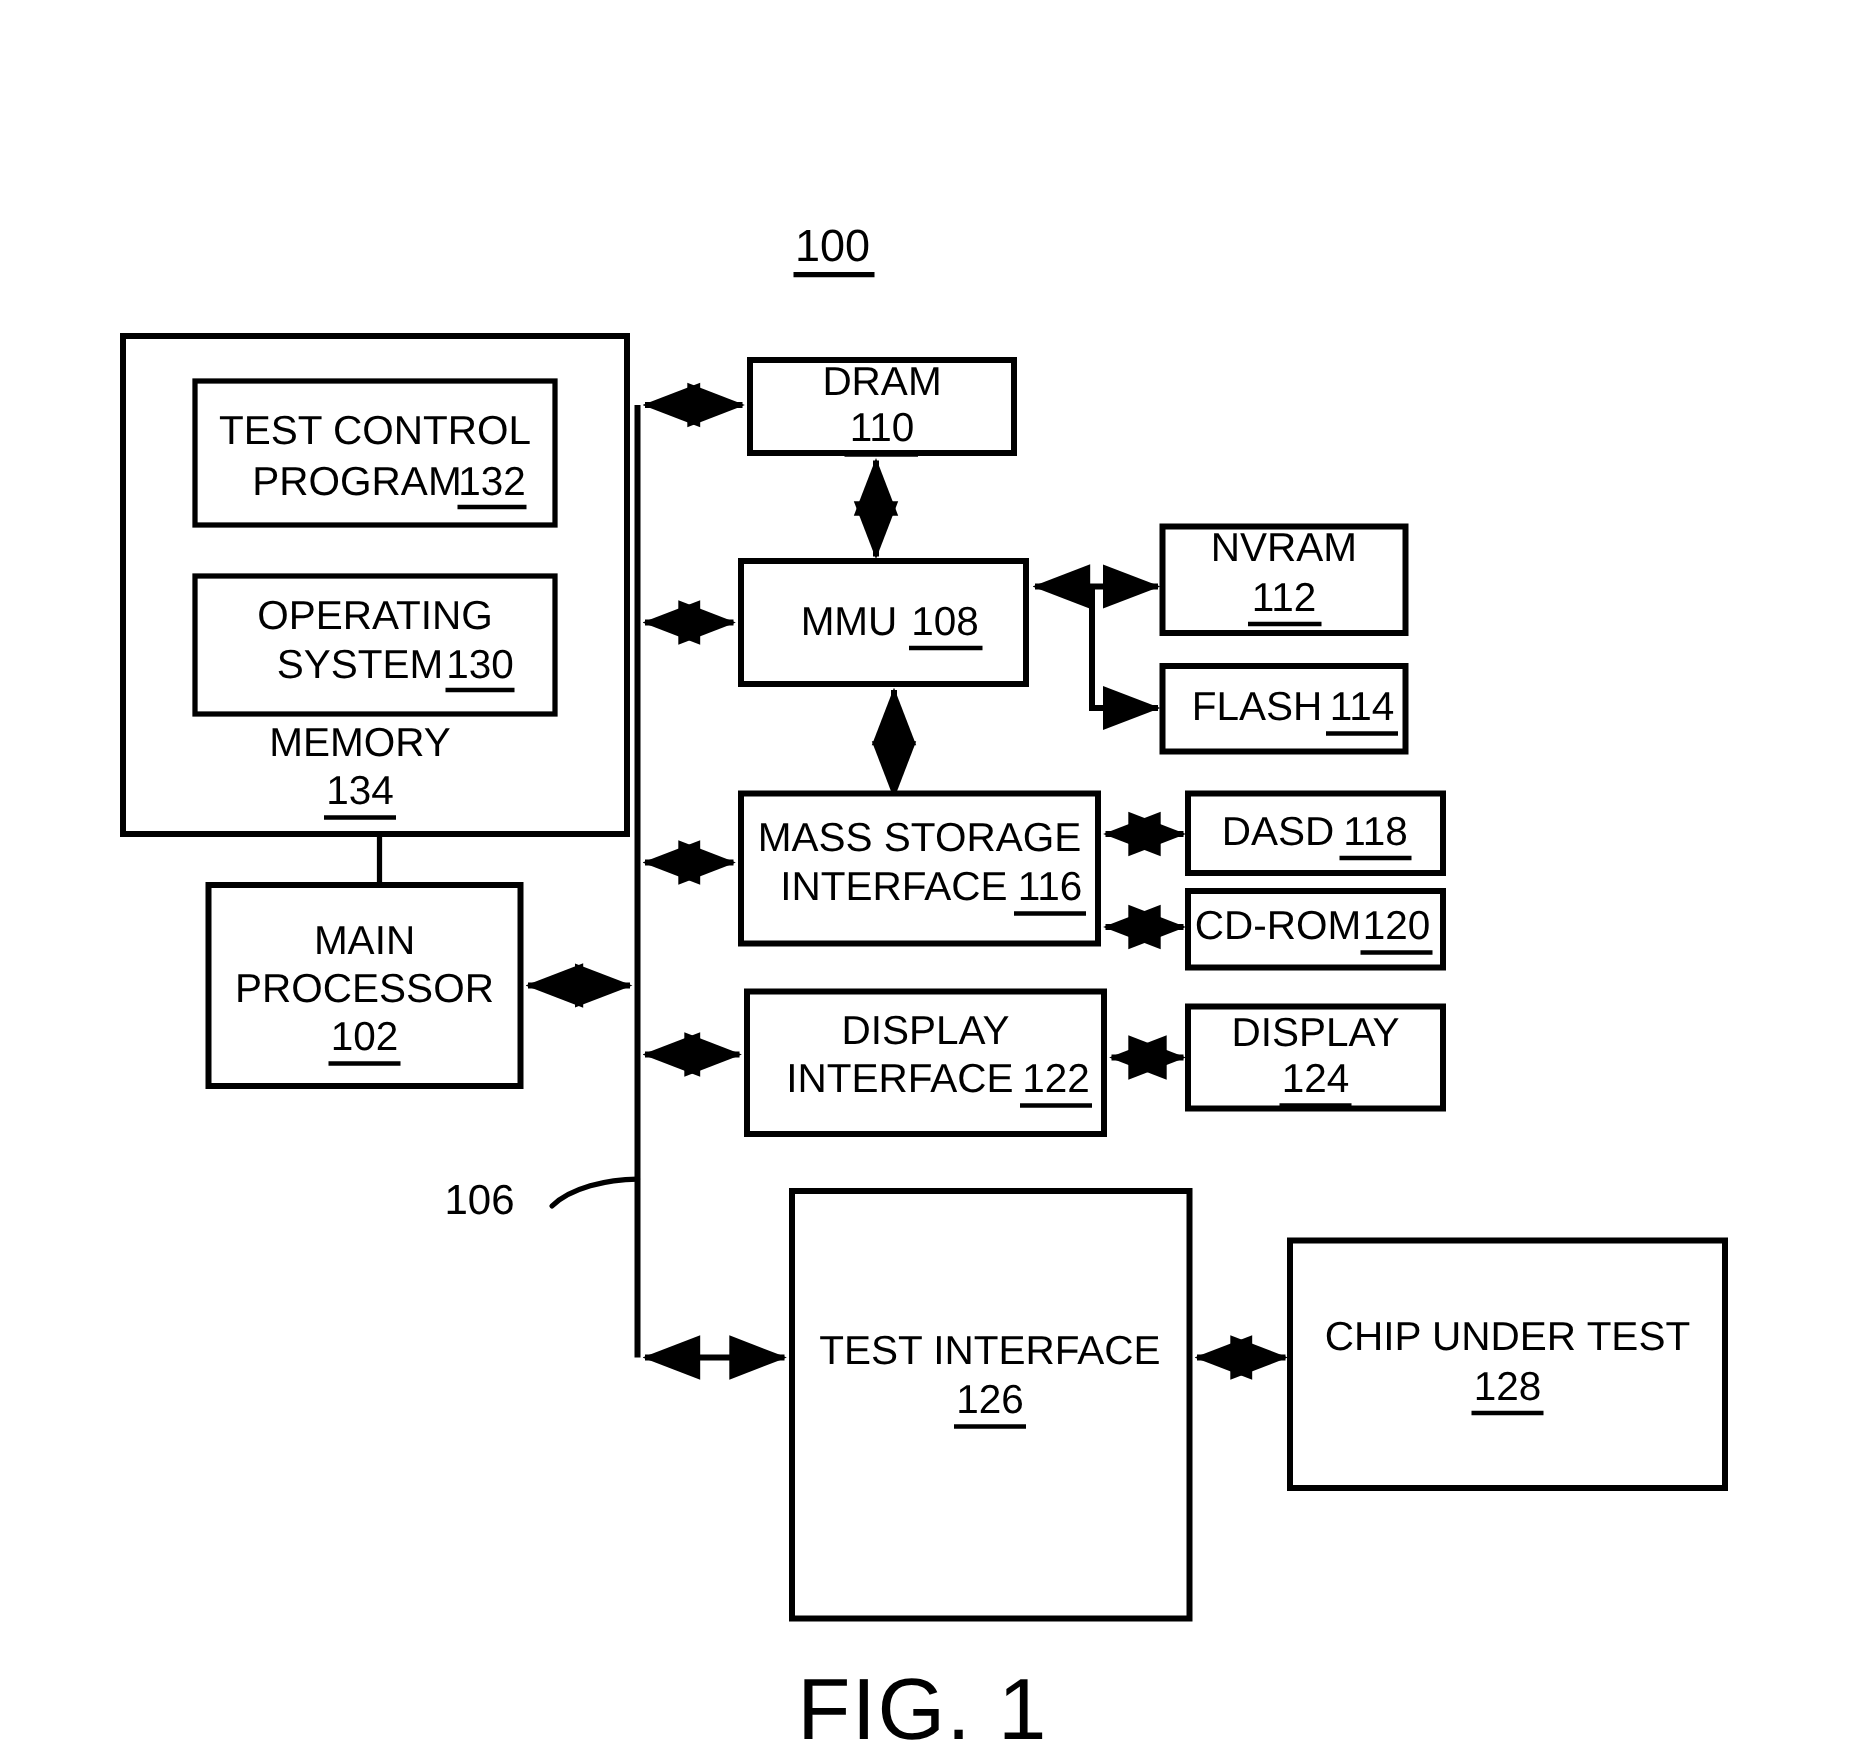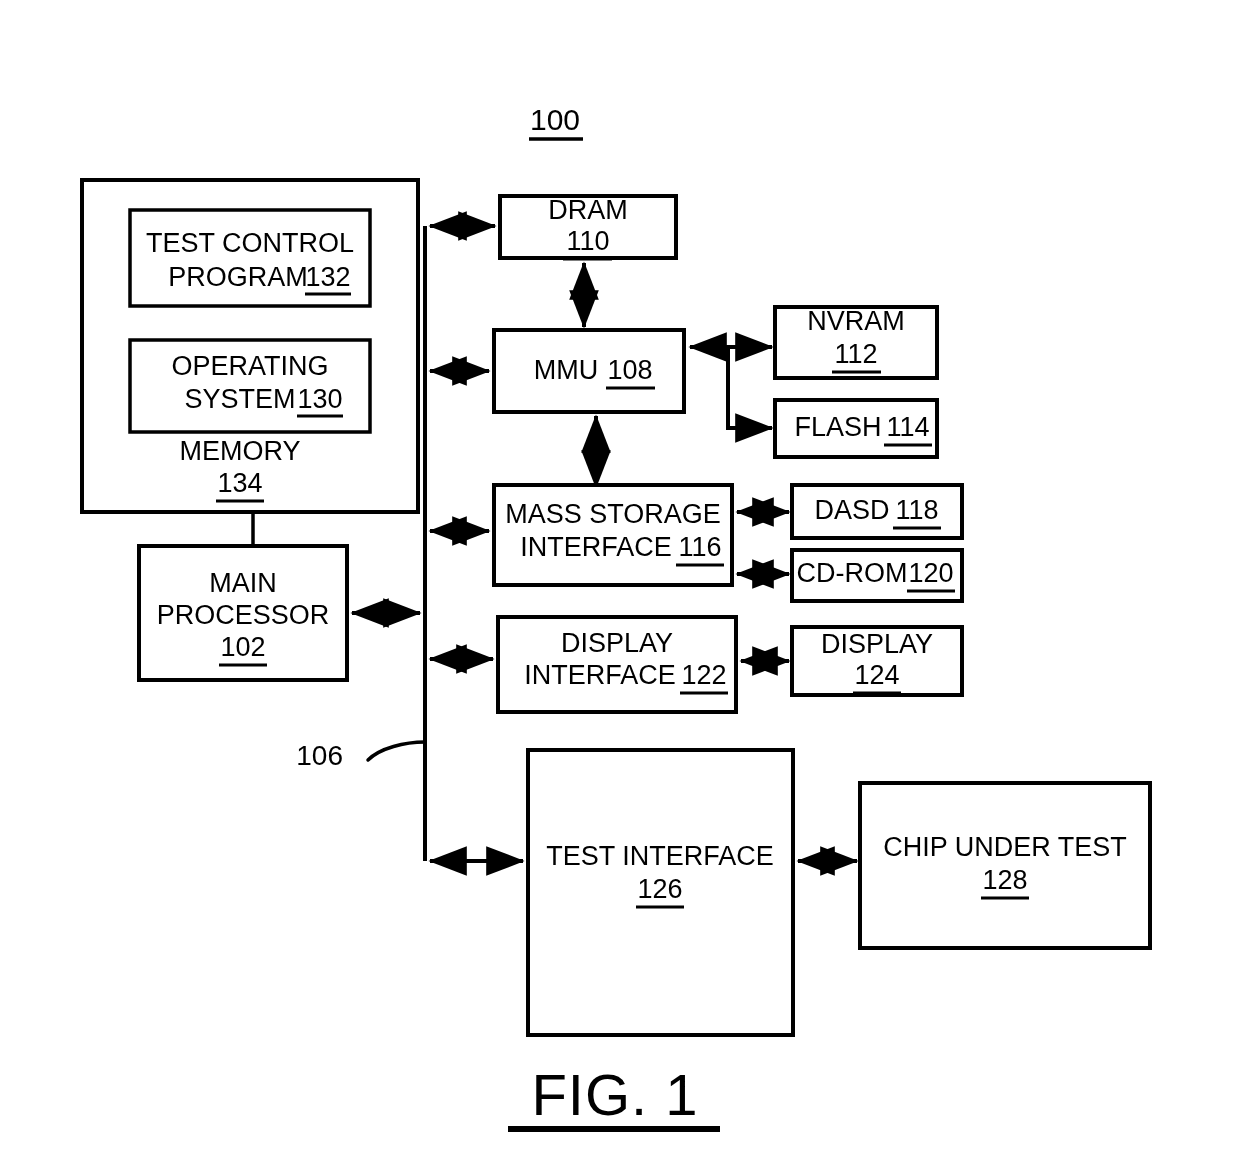--- a/index.html
+++ b/index.html
@@ -10,20 +10,21 @@
   body {
     width: 1240px;
     height: 1167px;
     font-family: "Liberation Sans", sans-serif;
     overflow: hidden;
   }
   #figure-root {
     position: relative;
     width: 1240px;
     height: 1108px;
+    margin-top: 44px;
   }
   svg.diagram {
     display: block;
     width: 1240px;
     height: 1167px;
   }
   .box {
     fill: #ffffff;
     stroke: #000000;
     stroke-width: 4;

